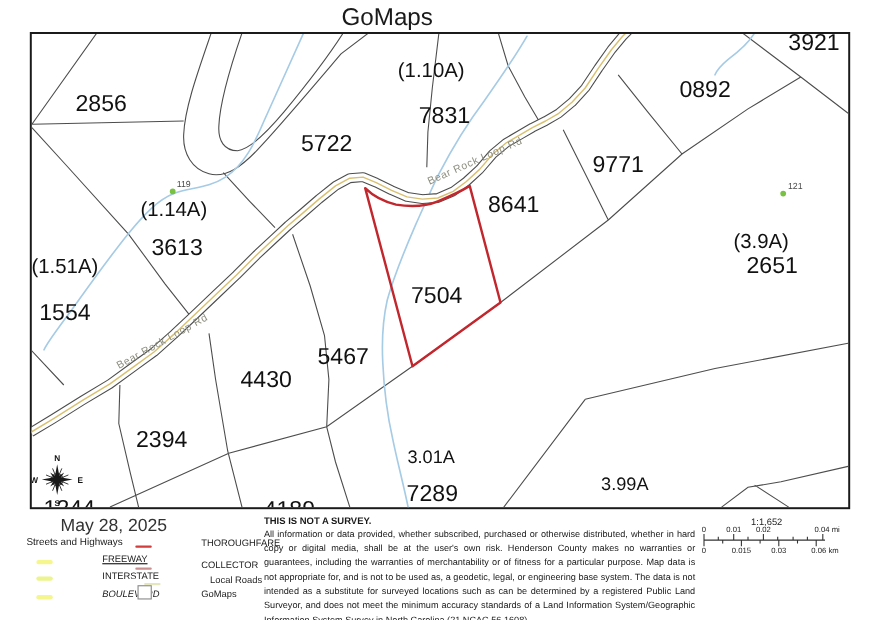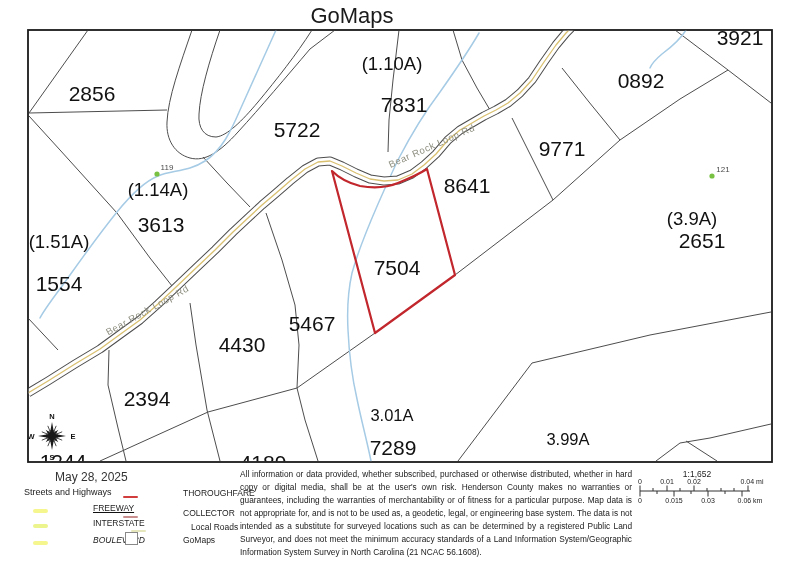--- a/index.html
+++ b/index.html
@@ -11,21 +11,21 @@
   
   .pn{font-size:21px;fill:#111;text-anchor:middle;}
   .ac{font-size:18.5px;fill:#111;text-anchor:middle;}
   .acs{font-size:16.5px;fill:#111;text-anchor:middle;}
   .tiny{font-size:8px;fill:#4a4a4a;text-anchor:middle;}
   .roadlbl{font-size:9.5px;fill:#8d8d7f;letter-spacing:0.6px;text-anchor:middle;}
   .cdir{font-size:7.5px;font-weight:bold;fill:#111;text-anchor:middle;}
   .scl{font-size:7px;fill:#222;text-anchor:middle;}
   .sclr{font-size:8.5px;fill:#222;text-anchor:middle;}
   
-  .date{left:27px;top:470px;font-size:12px;color:#333;padding-left:28px;}
+  .date{left:27px;top:470px;font-size:16px;color:#333;padding-left:28px;}
   .lheading{left:24px;top:487px;font-size:9px;font-weight:normal;color:#222;}
   .lrow{display:flex;align-items:flex-end;height:10px;gap:36px;}
   .ltext{font-size:8.5px;color:#222;margin-left:9px;white-space:nowrap;}
   .sw{display:inline-block;width:15px;border-radius:2px;flex:none;}
   .sw-freeway{background:#f6f68e;height:4px;}
   .sw-interstate{background:#ecf48e;height:4px;}
   .sw-boulevard{background:#f6f68e;height:4px;}
   .sw-thoroughfare{background:#d13c3c;height:2px;}
   .sw-collector{background:#c98f8f;height:2px;}
   .sw-local{background:#e6e6bd;height:2px;}
@@ -191,14 +191,15 @@
 <div class="abs lrow" style="left:131px;top:522px;">
   <span class="sw sw-local"></span>
   <span class="ltext">Local Roads</span>
 </div>
 <div class="abs lrow" style="left:125px;top:535px;">
   <span class="sw sw-parcel"></span>
   <span class="ltext">GoMaps</span>
 </div>
 
 <div class="abs disc">
+  <div class="disc-title">THIS IS NOT A SURVEY.</div>
   <div class="disc-body">All information or data provided, whether subscribed, purchased or otherwise distributed, whether in hard copy or digital media, shall be at the user's own risk.  Henderson County makes no warranties or guarantees, including the warranties of merchantability or of fitness for a particular purpose.  Map data is not appropriate for, and is not to be used as, a geodetic, legal, or engineering base system. The data is not intended as a substitute for surveyed locations such as can be determined by a registered Public Land Surveyor, and does not meet the minimum accuracy standards of a Land Information System/Geographic Information System Survey in North Carolina (21 NCAC 56.1608).</div>
 </div>
 
 </body></html>

